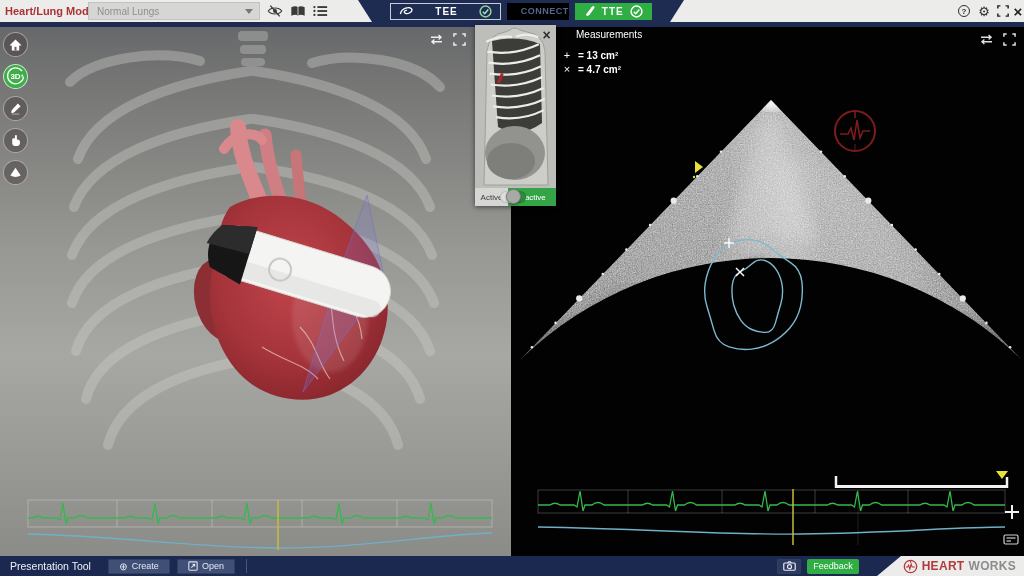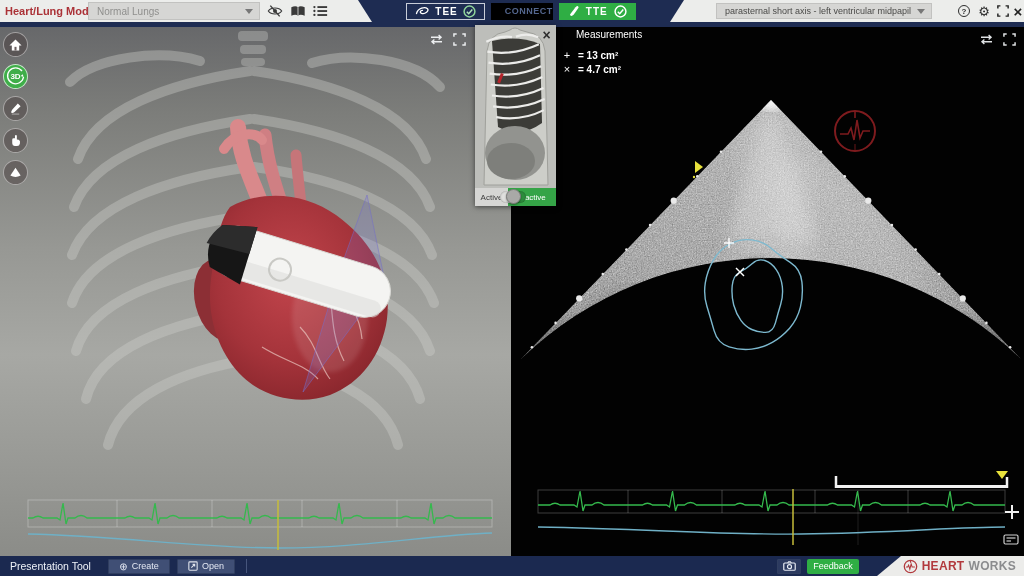--- a/index.html
+++ b/index.html
@@ -19,21 +19,21 @@
   .tb-icon{position:absolute;top:3px;width:18px;height:16px;display:flex;align-items:center;justify-content:center;
       color:#3a3a3a;cursor:pointer}
   .glyph{font-size:13px;line-height:1;color:#2e2e2e}
   .help-circle{width:12px;height:12px;border:1.4px solid #2e2e2e;border-radius:50%;font-size:8px;font-weight:bold;
       display:flex;align-items:center;justify-content:center;color:#2e2e2e}
   .close-glyph{font-size:15px;font-weight:bold;color:#222}
 
   .trapezoid{position:absolute;left:358px;top:0;width:326px;height:22px;background:#1e2c52;
       clip-path:polygon(0 0,326px 0,312px 22px,14px 22px);
       display:flex;align-items:center;justify-content:center;gap:6px}
-  .tee-btn{height:17px;border:1px solid #c8cdd8;display:flex;align-items:center;gap:5px;padding:0 8px;
+  .tee-btn{height:17px;border:1px solid #c8cdd8;display:flex;align-items:center;gap:21px;padding:0 8px;
       color:#fff;font-size:10px;font-weight:bold;letter-spacing:1px;cursor:pointer}
   .connect-btn{height:17px;width:62px;background:#000000;color:#54678f;font-size:9px;font-weight:bold;
       display:flex;align-items:center;justify-content:flex-end;letter-spacing:.5px;cursor:pointer}
   .tte-btn{height:17px;background:#2fae44;display:flex;align-items:center;gap:6px;padding:0 9px;
       color:#fff;font-size:10px;font-weight:bold;letter-spacing:1px;cursor:pointer}
 
   .navstrip{position:absolute;left:0;top:22px;width:1024px;height:5px;background:#1e2c52;z-index:19}
 
   
   .left-panel{position:absolute;left:0;top:27px;width:511px;height:529px;overflow:hidden;
@@ -148,24 +148,20 @@
             <path d="M2,9.5 L7.5,2.2 Q10.5,-0.5 10.5,2.8 L5.8,9.6 Q3,12.5 2,9.5 Z" fill="#fff"></path>
           </svg>
       <span>TTE</span>
       <svg width="13" height="13" viewBox="0 0 13 13">
             <circle cx="6.5" cy="6.5" r="5.4" fill="none" stroke="#fff" stroke-width="1.5"></circle>
             <path d="M3.8,6.8 L5.7,8.7 L9.3,4.5" fill="none" stroke="#fff" stroke-width="1.5"></path>
           </svg>
     </div>
   </div>
 
-  <div class="dd view-dd">
-    <span>parasternal short axis - left ventricular midpapil</span>
-    <span class="chev"></span>
-  </div>
 
   <div class="tb-icon" style="left:955px">
     <span class="help-circle">?</span>
   </div>
   <div class="tb-icon" style="left:975px">
     <span class="glyph">⚙</span>
   </div>
   <div class="tb-icon" style="left:994px">
     <svg width="12" height="12" viewBox="0 0 14 14">
           <path d="M1,4 V1 H4 M10,1 H13 V4 M13,10 V13 H10 M4,13 H1 V10" fill="none" stroke="#222" stroke-width="1.7"></path>

